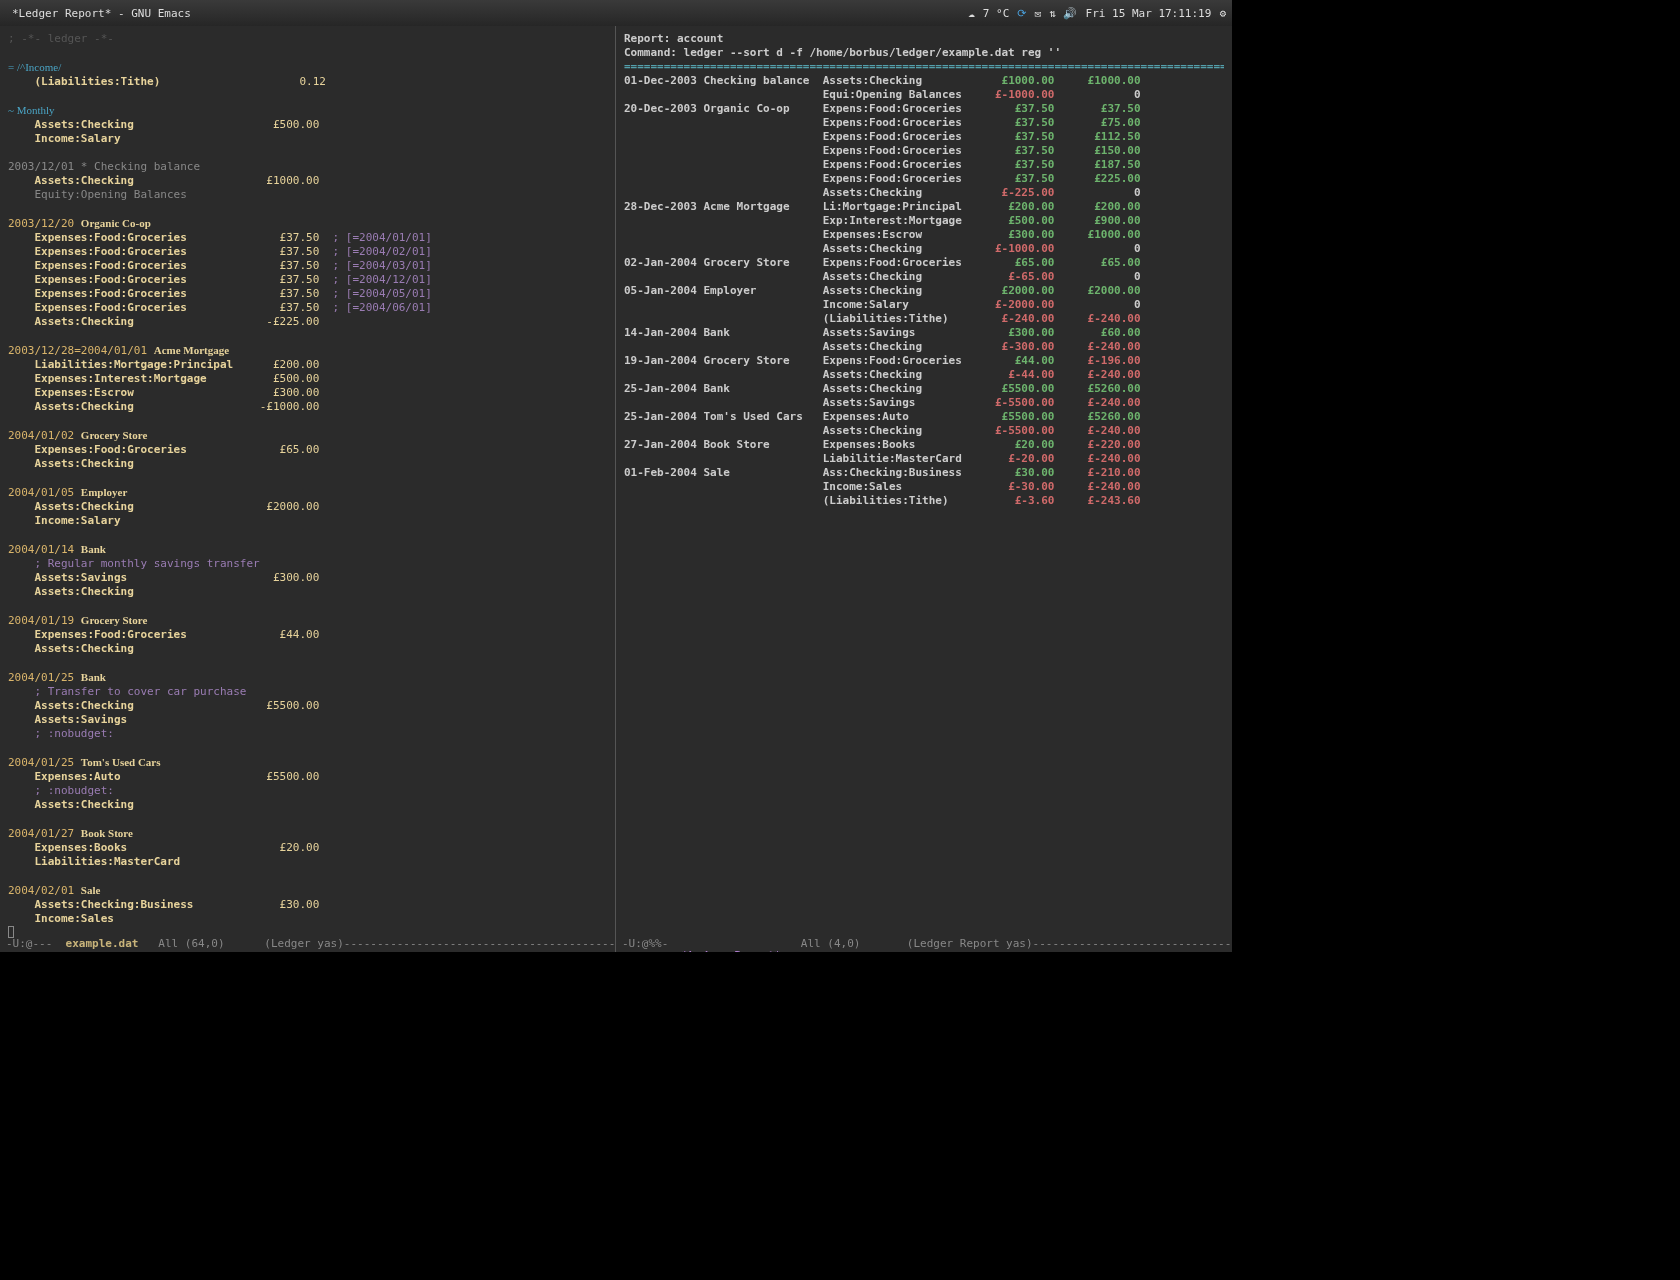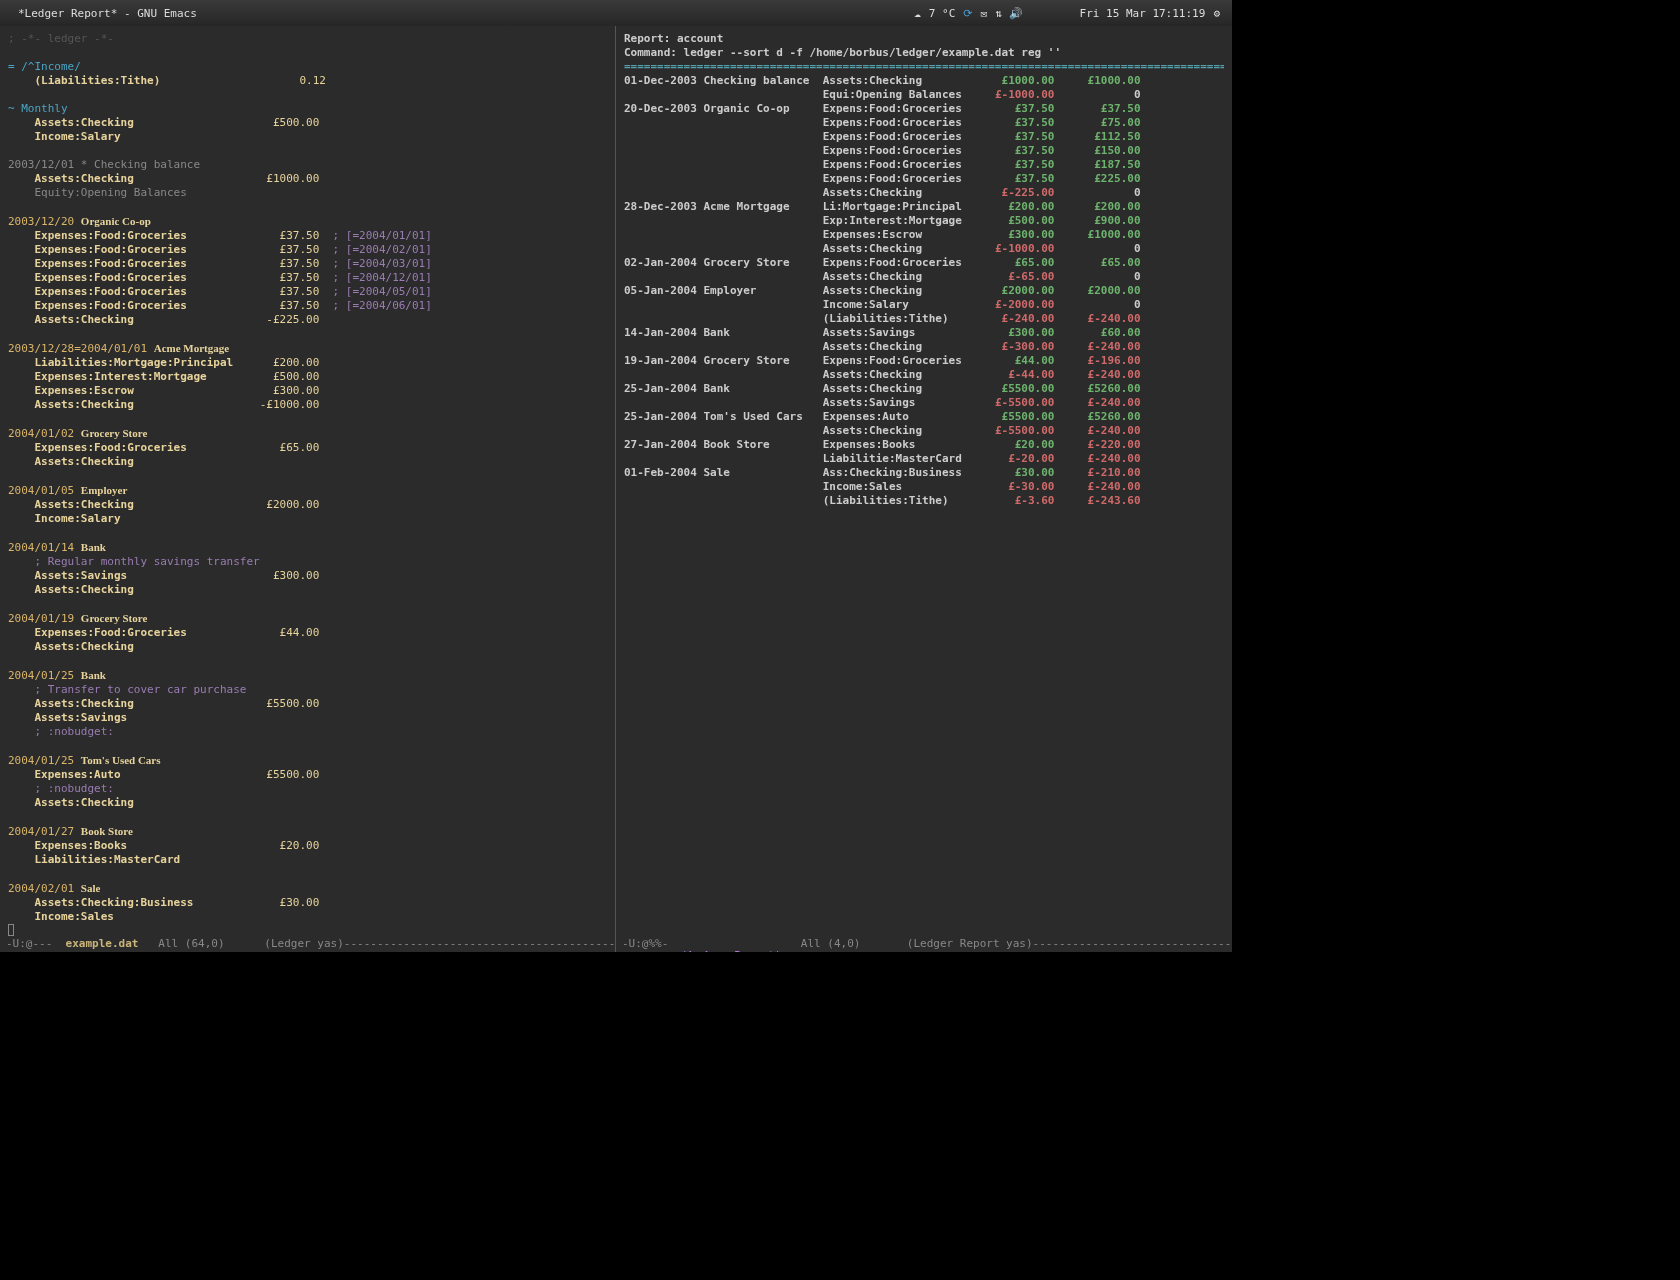--- a/index.html
+++ b/index.html
@@ -1,27 +1,27 @@
 <!DOCTYPE html>
 <html><head>
 <meta charset="utf-8">
 <style>
   * { margin:0; padding:0; box-sizing:border-box; }
   body { background:#000; font-family:"DejaVu Sans Mono","Menlo",monospace; font-size:11px; color:#aaa; width:1680px; height:1280px; overflow:hidden; }
   .desktop { width:1232px; height:952px; background:#2c2c2c; position:relative; }
-  .topbar { height:26px; background:linear-gradient(#3a3a3a,#262626); display:flex; align-items:center; padding:0 12px; color:#ddd; font-size:11px; }
+  .topbar { height:26px; background:linear-gradient(#3a3a3a,#262626); display:flex; align-items:center; padding:0 6px; color:#ddd; font-size:11px; }
   .window-title { flex:0 0 auto; padding-left:6px; }
   .tray { margin-left:auto; display:flex; align-items:center; gap:8px; }
-  .tray .clock { white-space:pre;margin-left:48px; }
+  .tray .clock { white-space:pre; }
   .workspace { display:flex; height:calc(100% - 26px); background:#2b2b2b; }
   .pane { flex:1 1 50%; overflow:hidden; position:relative; padding:6px 8px 22px 8px; }
   .pane.left { border-right:1px solid #555;padding-left:8px; }
   .line { white-space:pre; line-height:14px; font-size:11px; letter-spacing:0; }
   .c-comment { color:#555; }
-  .c-directive { color:#4aa3c3; }
+  .c-directive { color:#4aa3c3;font-family:Liberation Serif, serif; }
   .c-date { color:#dab56b; }
   .c-payee { color:#e7d39b; font-weight:bold;font-family:Liberation Serif, serif; }
   .c-acct { color:#e7d39b; font-weight:bold; }
   .c-amt { color:#e7d39b; }
   .c-paren { color:#e7d39b; font-weight:bold; }
   .c-note { color:#9a7cb3; }
   .c-gray { color:#888; }
   .c-eff { color:#9a7cb3; }
   .c-pos { color:#6db36d; }
   .c-neg { color:#d06a6a;text-align:right; }

